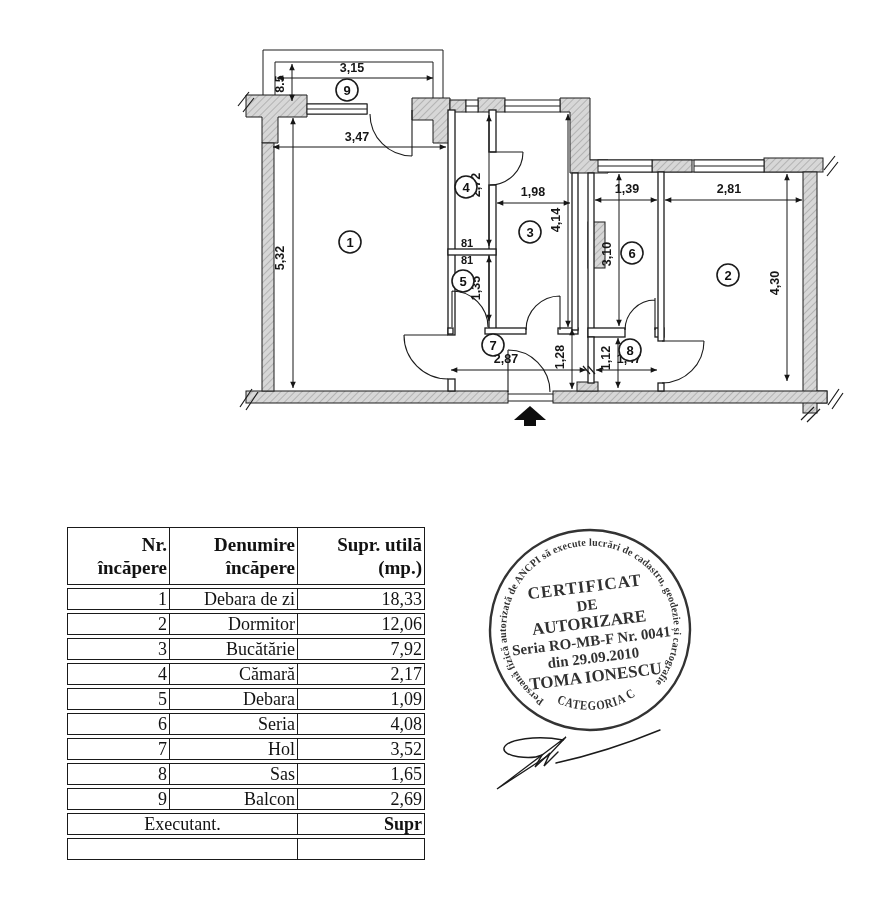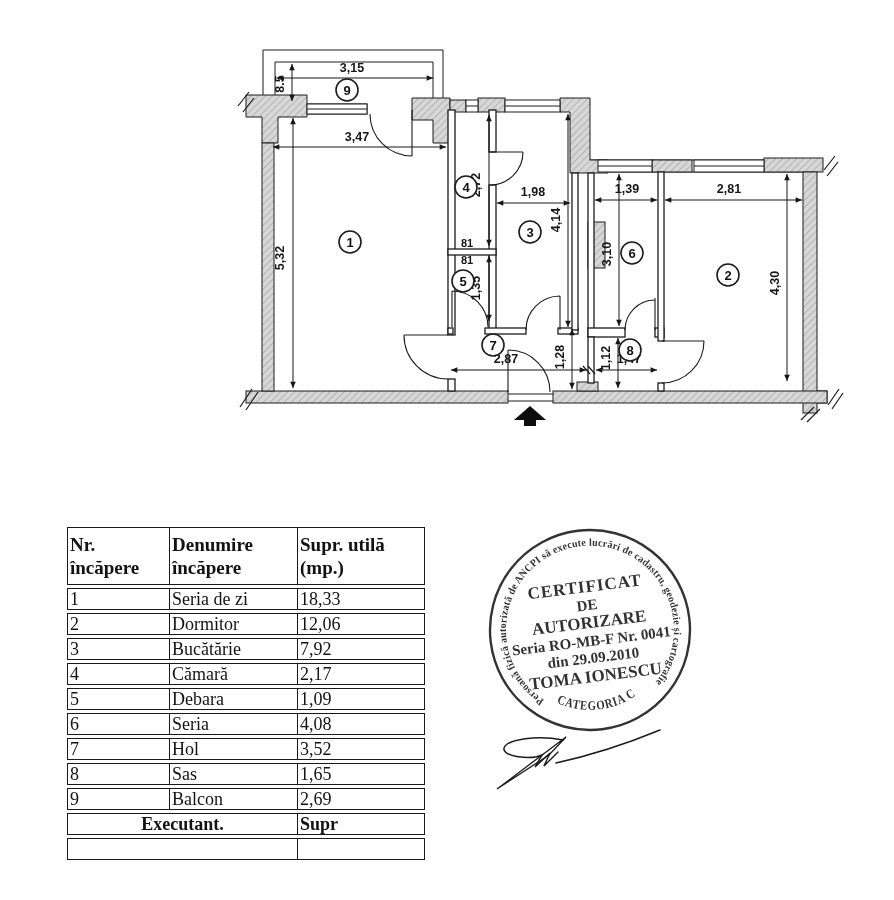--- a/index.html
+++ b/index.html
@@ -11,27 +11,27 @@
   .wall{fill:url(#hat);stroke:#1c1c1c;stroke-width:1;}
   .twall{fill:#fff;stroke:#1c1c1c;stroke-width:1.3;}
   .win{fill:#fff;stroke:#1c1c1c;stroke-width:1;}
   .thin{stroke:#1c1c1c;stroke-width:1;fill:none;}
   .door{stroke:#1c1c1c;stroke-width:1.1;fill:none;}
   .dimln{stroke:#161616;stroke-width:1;fill:none;}
   .tick{stroke:#1c1c1c;stroke-width:1.2;fill:none;}
 
   
   #area-table{position:absolute;left:67px;top:524px;width:358px;border-collapse:separate;border-spacing:0 3px;color:#121212;}
-  #area-table td{border:1.5px solid #1a1a1a;border-left:none;padding:0 2px;text-align:left;vertical-align:middle;
+  #area-table td{border:1.5px solid #1a1a1a;border-left:none;padding:0 2px;text-align:right;vertical-align:middle;
     font:18px/20px "Liberation Serif",serif;height:20px;overflow:hidden;white-space:nowrap;}
   #area-table td:first-child{border-left:1.5px solid #1a1a1a;}
   #area-table tr.hdr td{font:bold 19px/23px "Liberation Serif",serif;height:56px;}
   #area-table td.b{font-weight:bold;}
   #area-table td.lbl{text-align:left;padding-left:8px;font-weight:bold;}
-  #area-table td.ctr{text-align:center;font-weight:bold;margin-top:39px;}
+  #area-table td.ctr{text-align:center;font-weight:normal;margin-top:39px;}
 
   
   #stamp-svg{position:absolute;left:0;top:0;}
   .stamp-t{fill:#1f1f1f;opacity:.92;font-family:"Liberation Serif",serif;font-weight:bold;}
 </style>
 </head>
 <body>
 
 <div id="page">
 
@@ -225,21 +225,21 @@
             <div>Denumire</div>
             <div>încăpere</div>
           </td>
       <td>
             <div>Supr. utilă</div>
             <div>(mp.)</div>
           </td>
     </tr>
     <tr>
           <td>1</td>
-          <td>Seria de zi</td>
+          <td>Debara de zi</td>
           <td>18,33</td>
         </tr>
     <tr>
           <td>2</td>
           <td>Dormitor</td>
           <td>12,06</td>
         </tr>
     <tr>
           <td>3</td>
           <td>Bucătărie</td>

